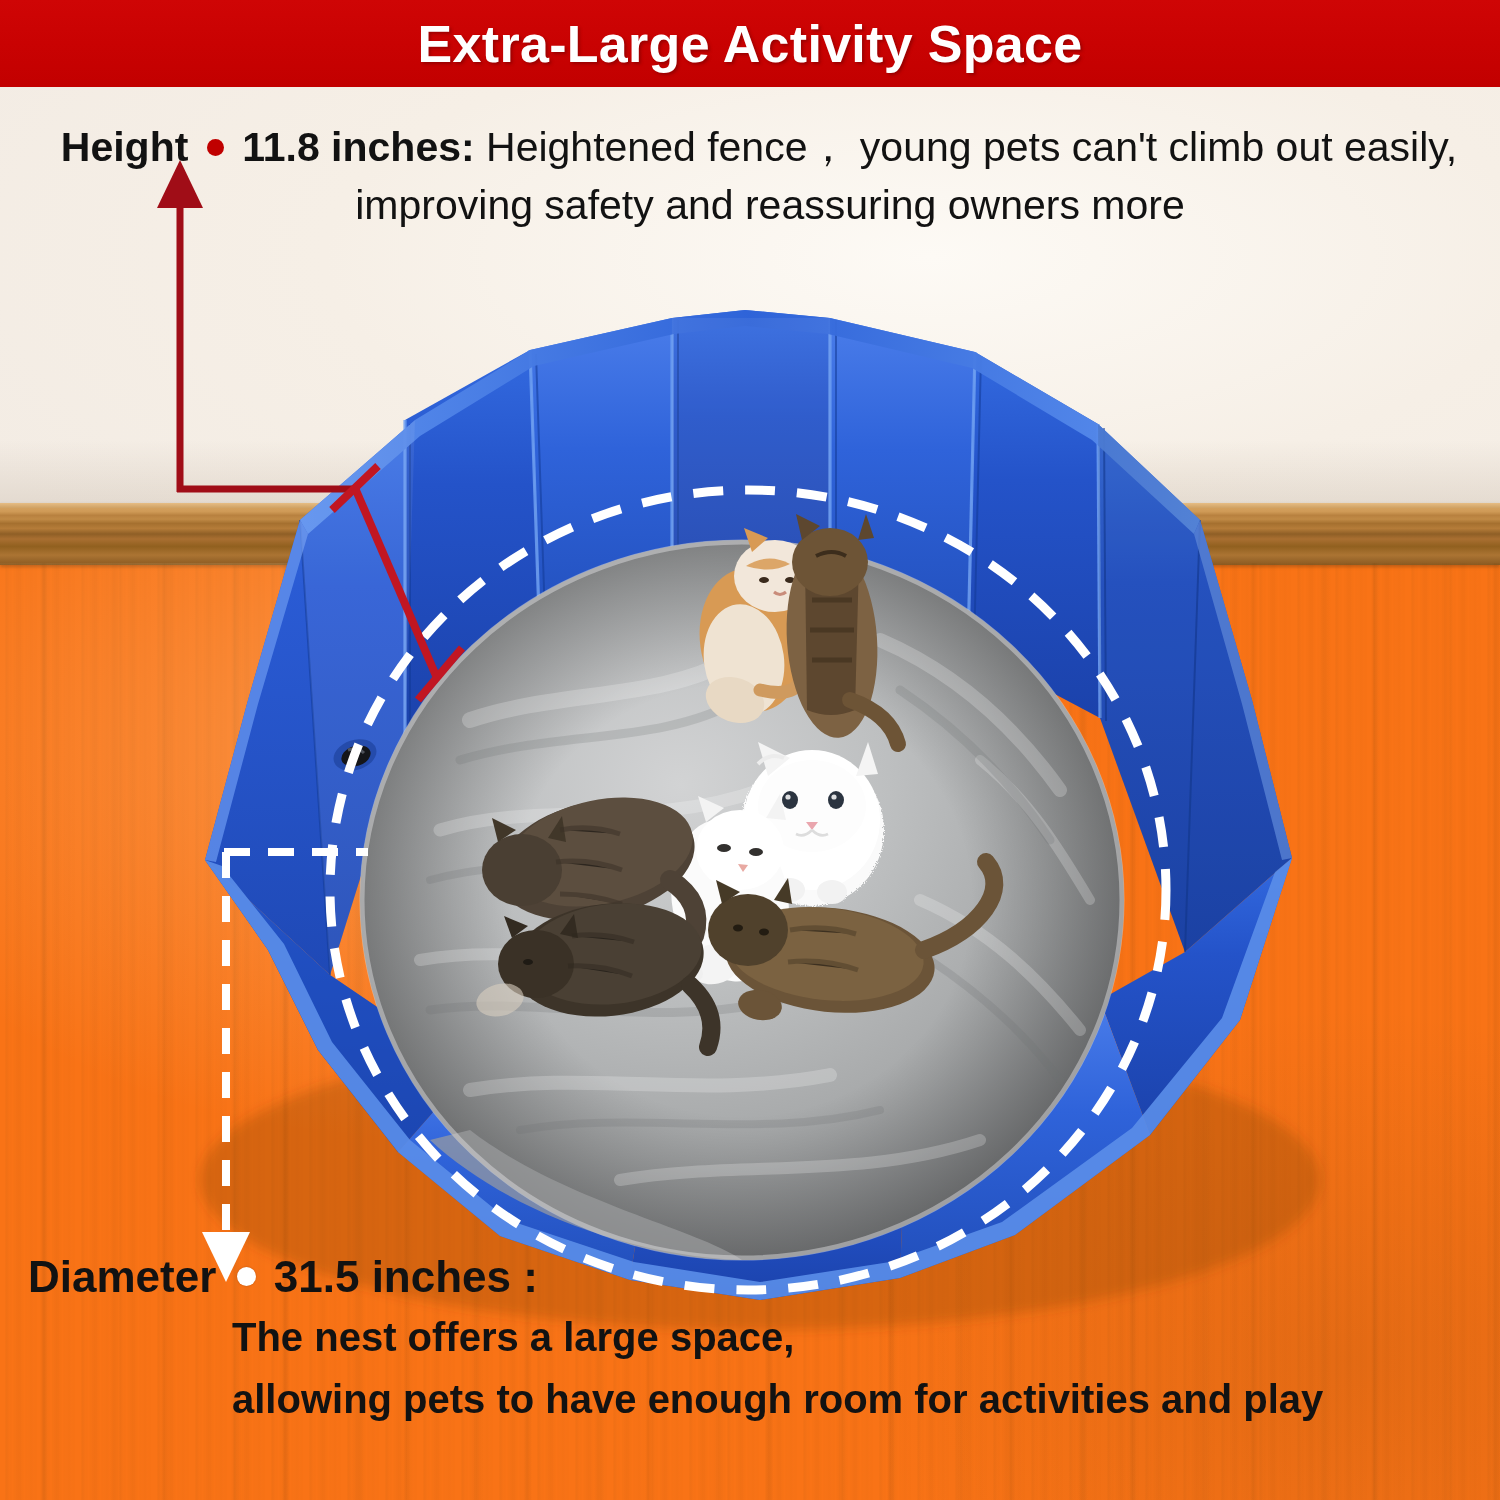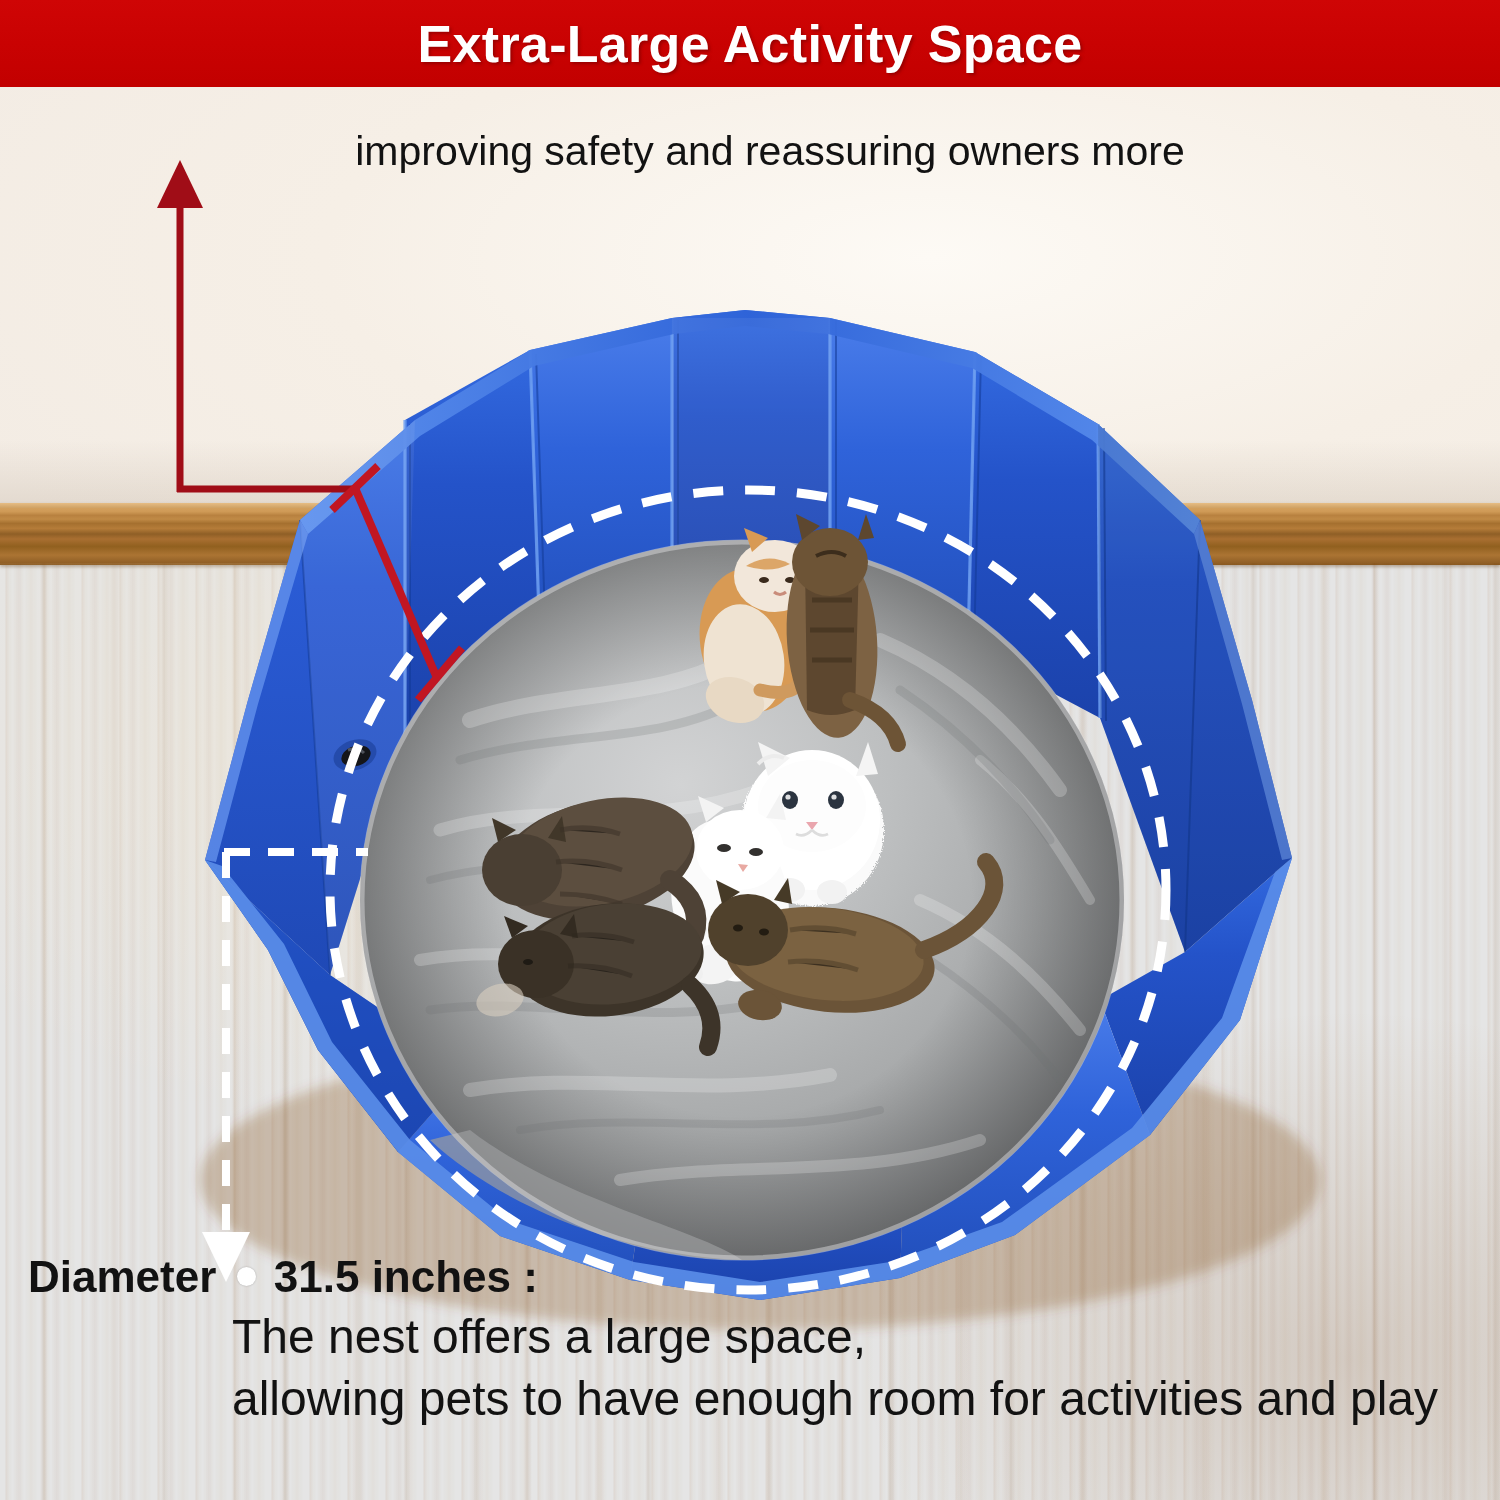--- a/index.html
+++ b/index.html
@@ -2,21 +2,21 @@
 <html><head>
 <meta charset="utf-8">
 <style>
   html,body{margin:0;padding:0;background:#fff;}
   body{font-family:"Liberation Sans",sans-serif;}
 
   #stage{
     position:relative;
     width:1500px;height:1500px;
     overflow:hidden;
-    background:#e5e5e5;
+    background:#f97316;
   }
 
   
   .wall{
     position:absolute;left:0;top:87px;width:1500px;height:425px;
     background:
       radial-gradient(ellipse 1100px 420px at 62% 40%, #fdfaf5 0%, #f6efe6 55%, #f3ece4 100%),
       linear-gradient(100deg,#f9f3ea 0%,#f7f1e8 40%,#fbf2ef 70%,#f6eeea 100%);
   }
   .wall-shadow{
@@ -124,21 +124,21 @@
   .dia-line{
     font-size:44px;font-weight:bold;line-height:58px;padding-left:28px;
     white-space:nowrap;
   }
   .whitedot{
     display:inline-block;width:19px;height:19px;border-radius:50%;
     background:#ffffff;vertical-align:middle;margin:0 6px 7px 8px;
     box-shadow:0 0 2px rgba(0,0,0,.25);
   }
   .dia-sub{
-    font-size:48px;font-weight:normal;line-height:62px;padding-left:232px;
+    font-size:40px;font-weight:bold;line-height:62px;padding-left:232px;
     white-space:nowrap;
   }
 
   
   .anno{position:absolute;left:0;top:0;width:1500px;height:1500px;}
 </style>
 </head>
 <body>
 
 <div id="stage">
@@ -416,20 +416,26 @@
       <line x1="226" y1="852" x2="226" y2="1240" stroke="#ffffff" stroke-width="8" stroke-dasharray="26 18"></line>
       <polygon points="226,1282 250,1232 202,1232" fill="#ffffff"></polygon>
     </g>
   </svg>
 
   <div class="banner">
     <span class="banner-title">Extra-Large Activity Space</span>
   </div>
 
   <div class="txt-top">
+    <div class="line-head">
+      <span class="bold">Height</span>
+      <span class="reddot"></span>
+      <span class="bold">11.8 inches:</span>
+      <span class="light">Heightened fence，  young pets can't climb out easily,</span>
+    </div>
     <div class="line-2">improving safety and reassuring owners more</div>
   </div>
 
   <div class="txt-bottom">
     <div class="dia-line">
       <span>Diameter</span>
       <span class="whitedot"></span>
       <span>31.5 inches :</span>
     </div>
     <div class="dia-sub">The nest offers a large space,</div>

